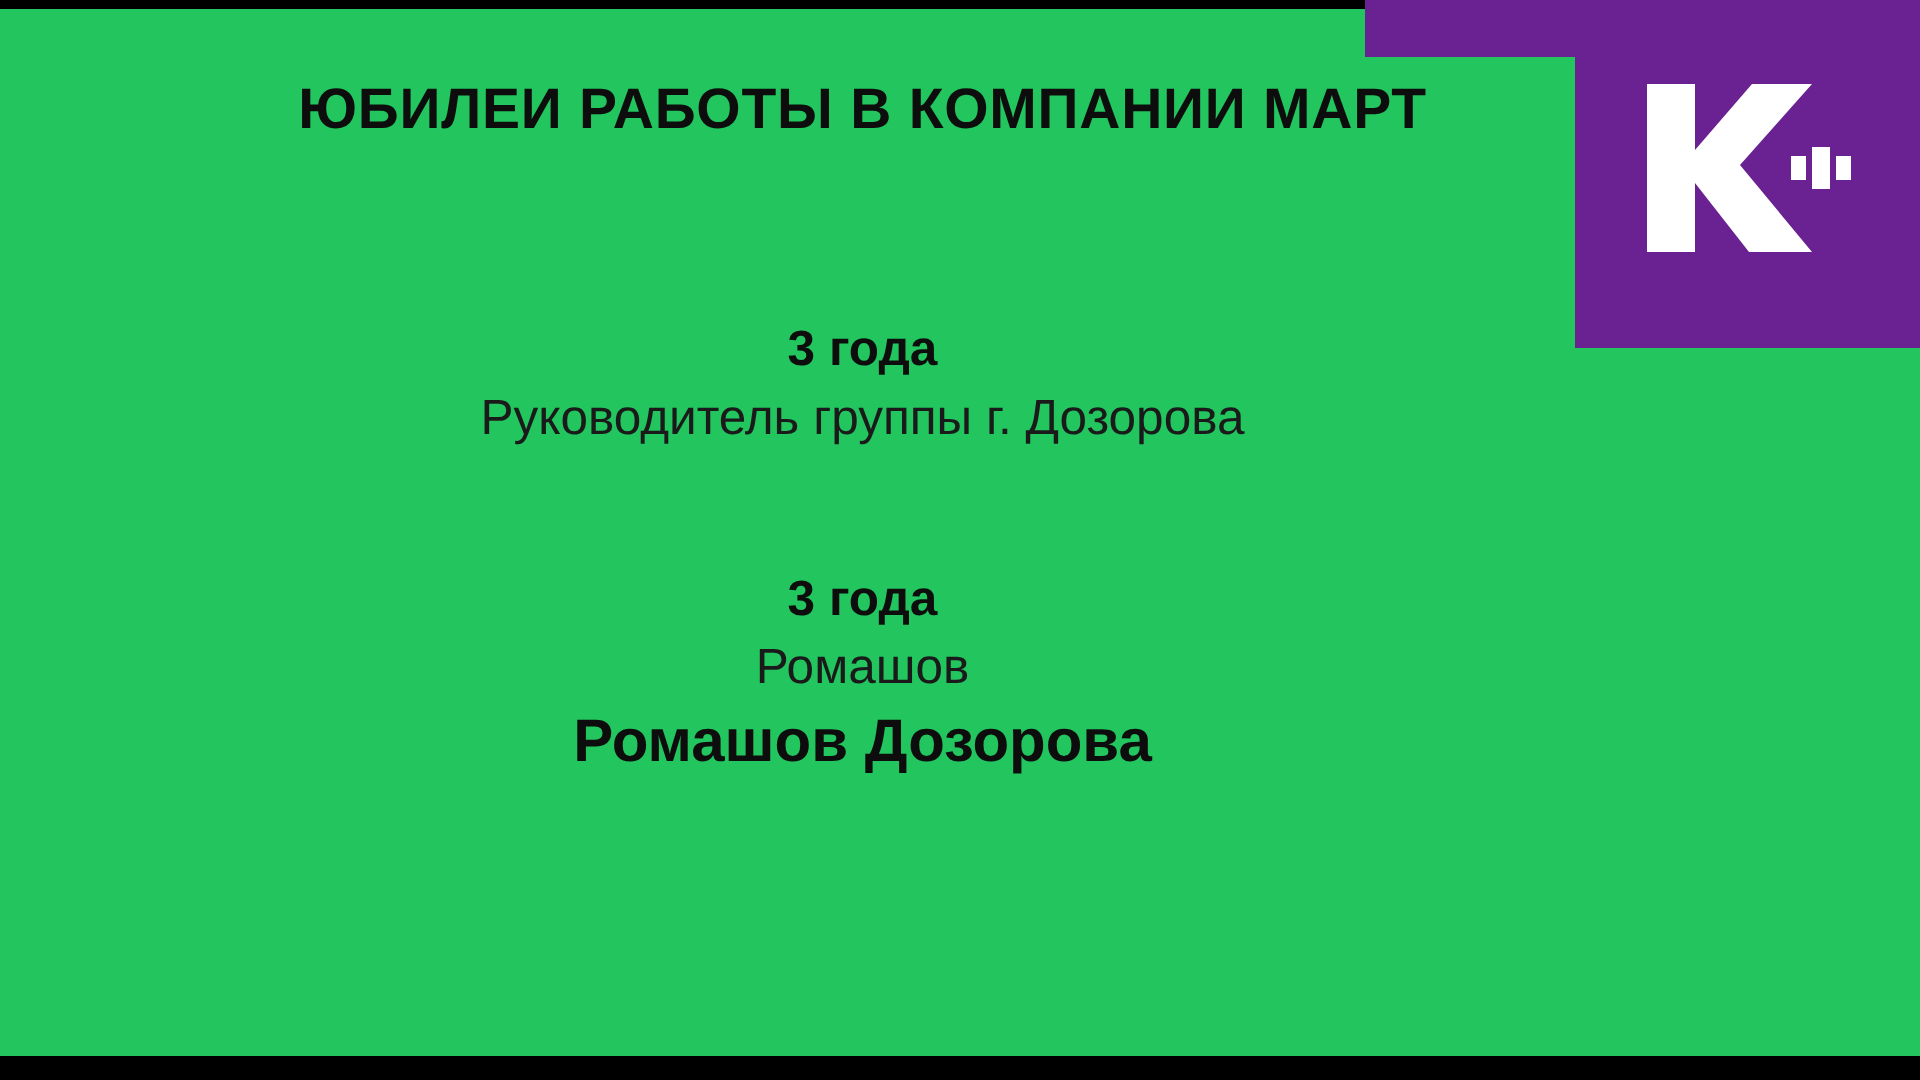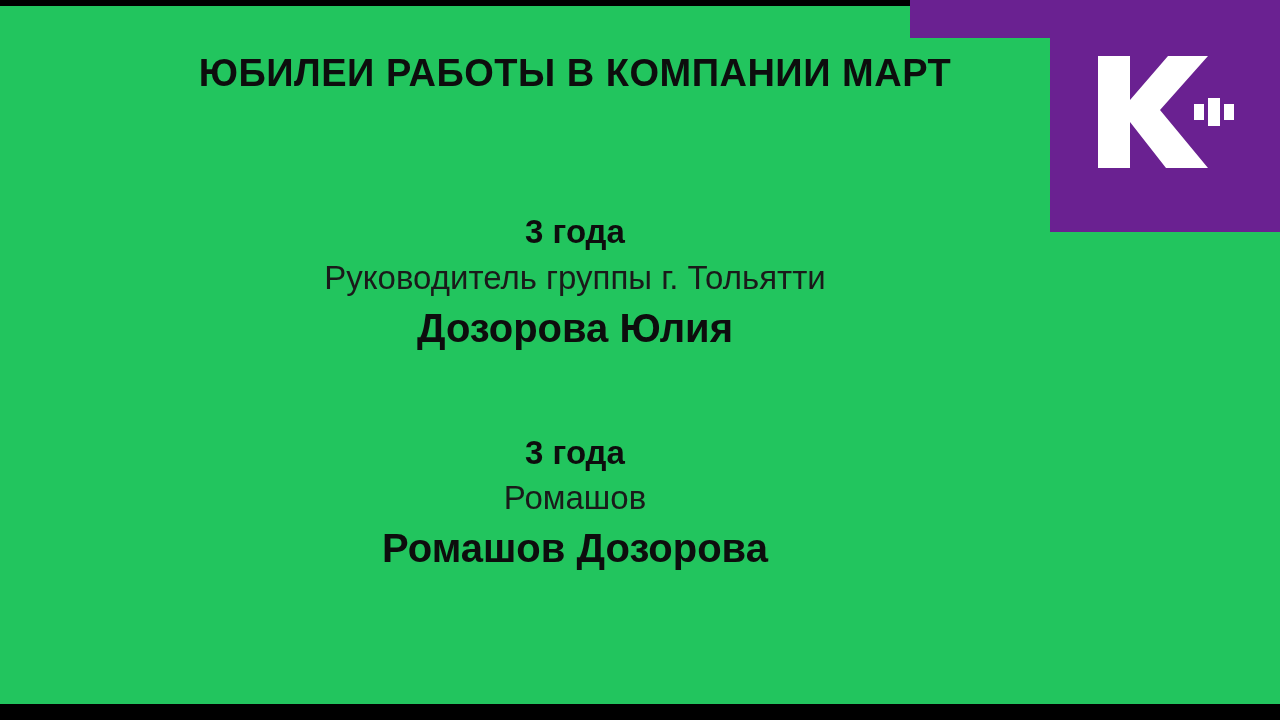--- a/index.html
+++ b/index.html
@@ -123,22 +123,21 @@
       </svg>
     </div>
   </div>
 
   <div class="title">ЮБИЛЕИ РАБОТЫ В КОМПАНИИ МАРТ</div>
 
   <div class="entries">
 
     <div class="entry">
       <div class="entry-years">3 года</div>
-      <div class="entry-role">Руководитель группы г. Тольятти</div>
-      <div class="entry-name">Дозорова Юлия</div>
+      <div class="entry-role">Руководитель группы г. Дозорова</div>
     </div>
 
     <div class="entry">
       <div class="entry-years">3 года</div>
       <div class="entry-role">Ромашов</div>
       <div class="entry-name">Ромашов Дозорова</div>
     </div>
 
   </div>
 

